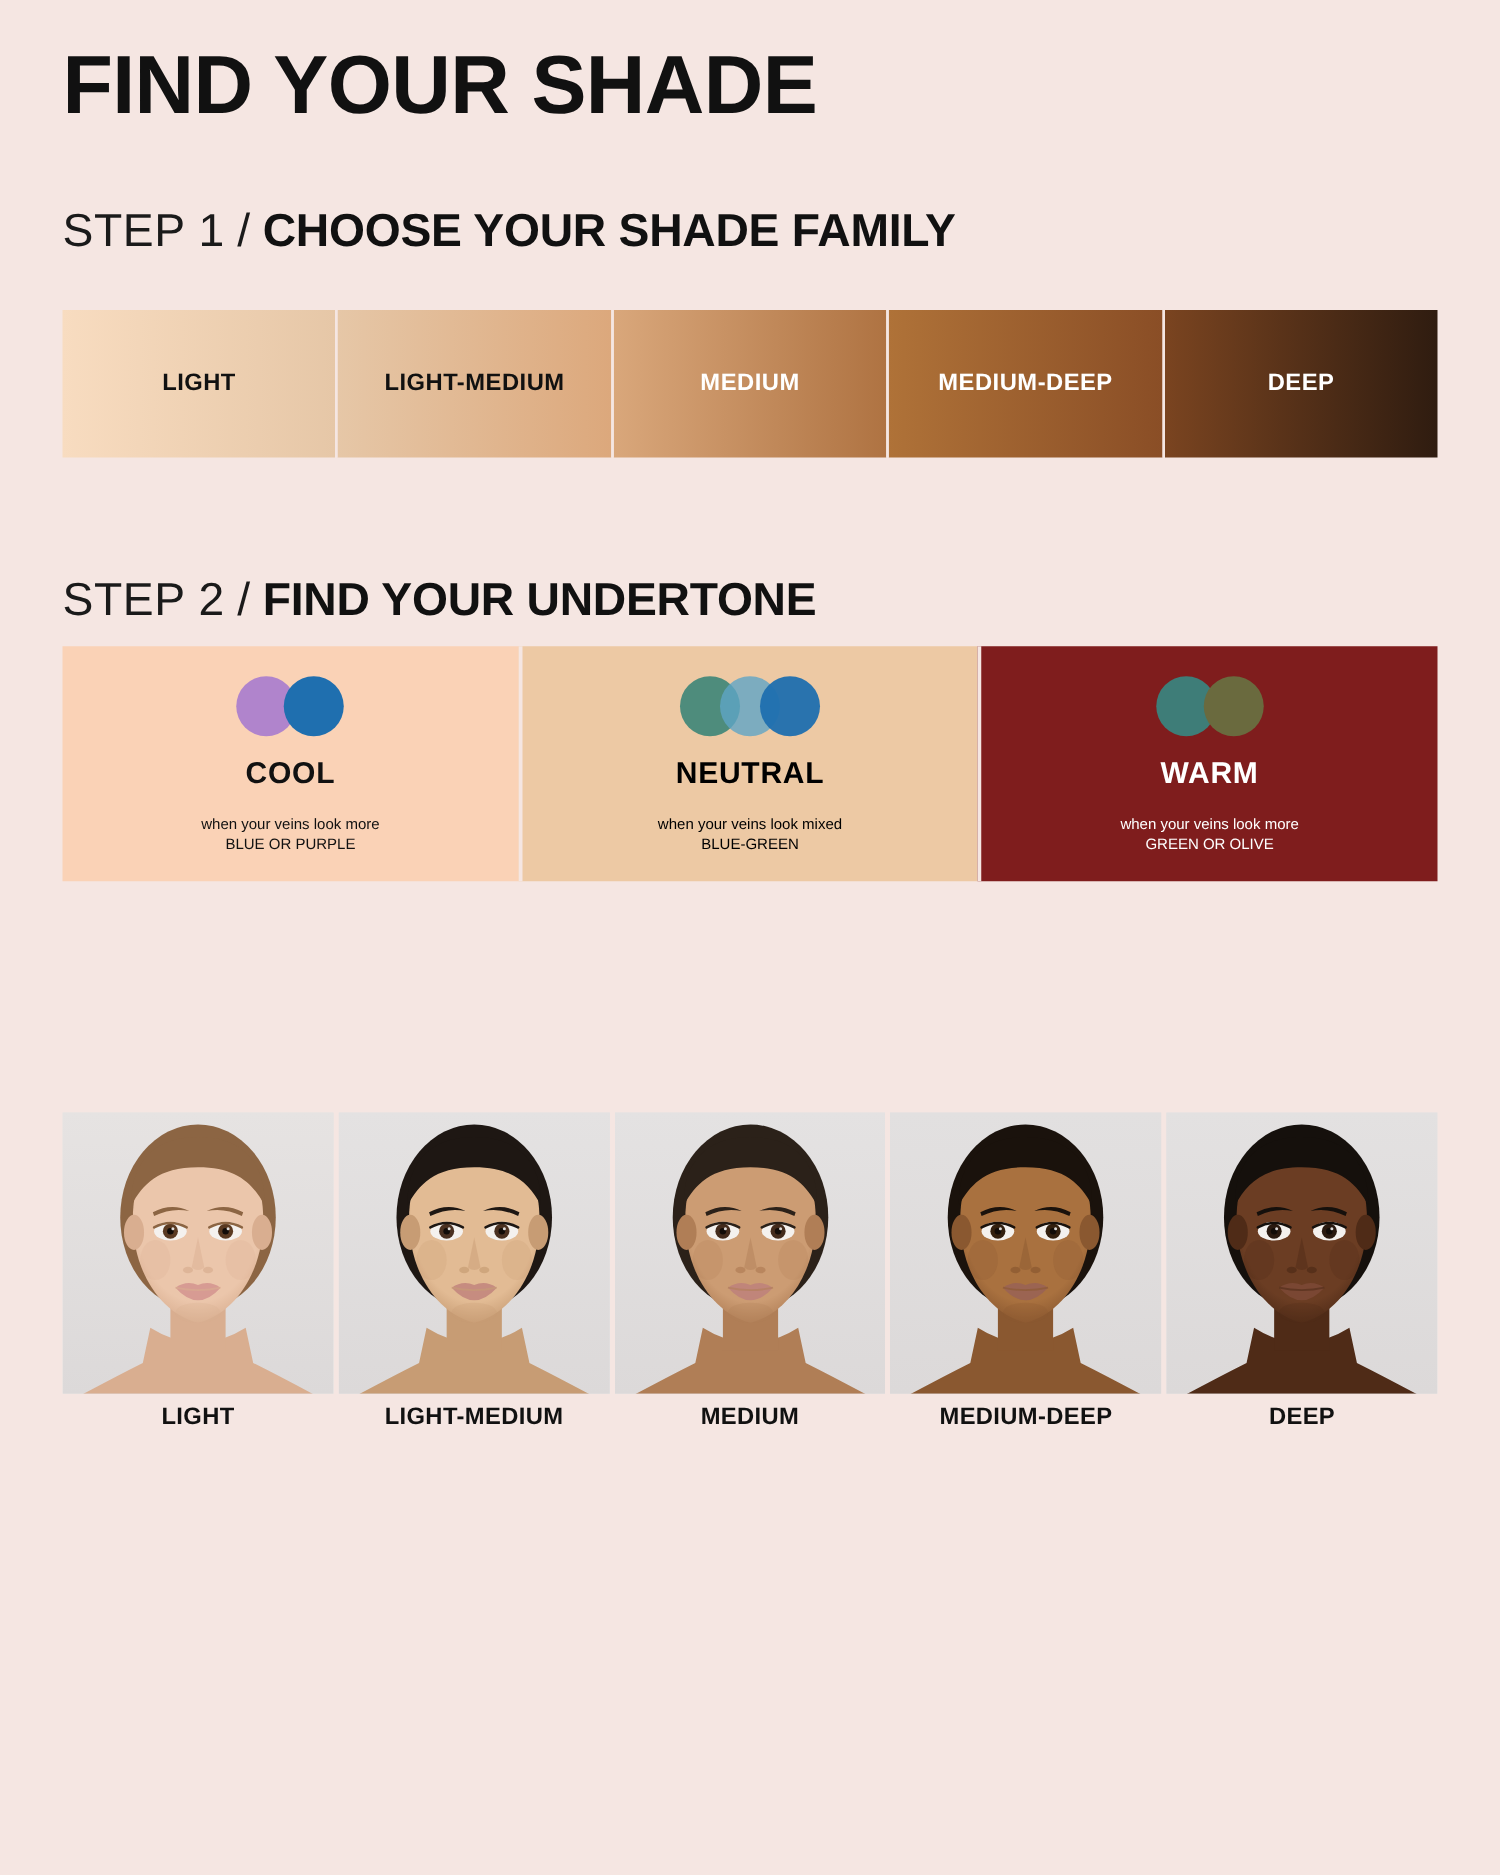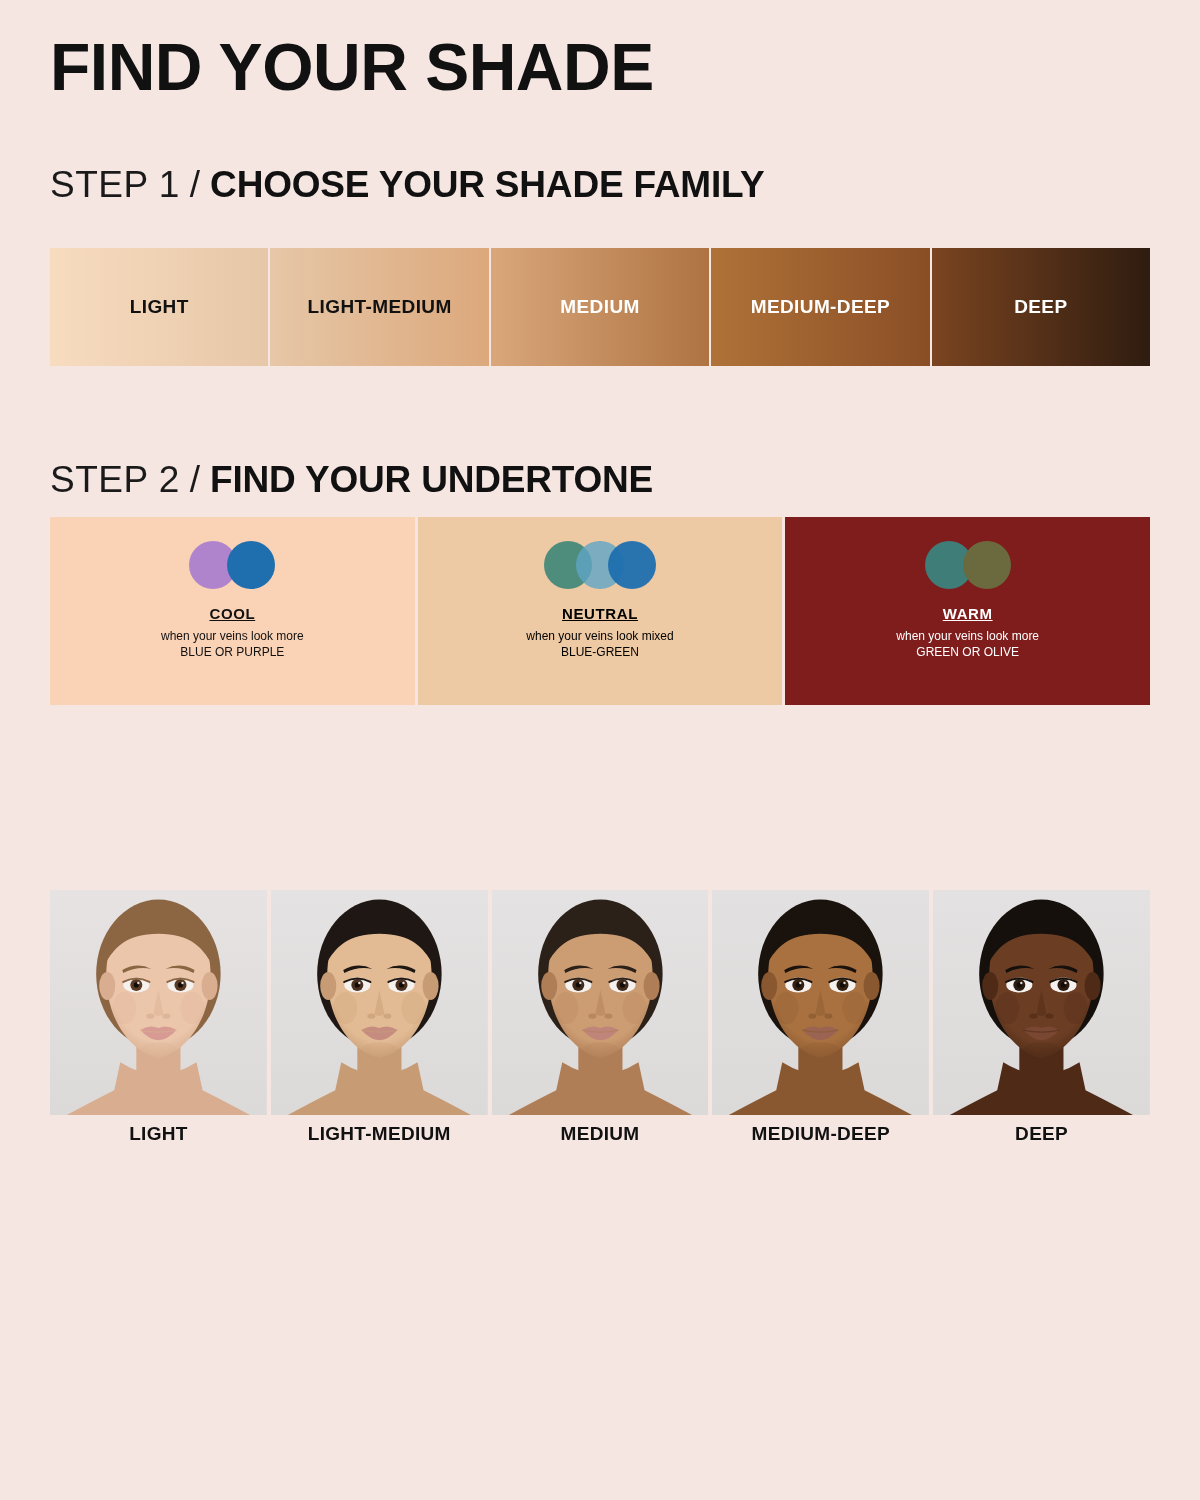--- a/index.html
+++ b/index.html
@@ -126,25 +126,24 @@
   }
   .dot {
     width: 48px;
     height: 48px;
     border-radius: 50%;
     display: block;
   }
   .dot.overlap { margin-left: -10px; }
   .dot.overlap3 { margin-left: -16px; }
   .ut-title {
-    font-size: 15px;
+    font-size: 24px;
     font-weight: 700;
     letter-spacing: 0.6px;
-    margin-bottom: 6px;
-    text-decoration: underline;
+    margin-bottom: 18px;
   }
   .ut-desc {
     font-size: 12px;
     font-weight: 400;
     line-height: 1.35;
     text-align: center;
   }
   .ut-desc .ut-desc-strong { display: block; }
 
   

